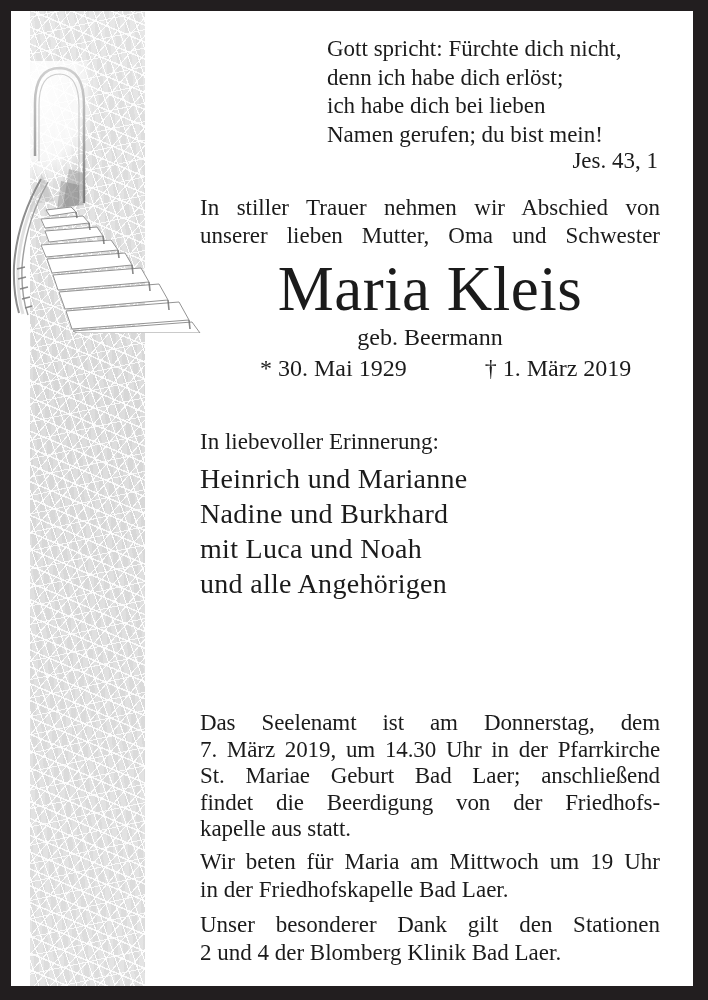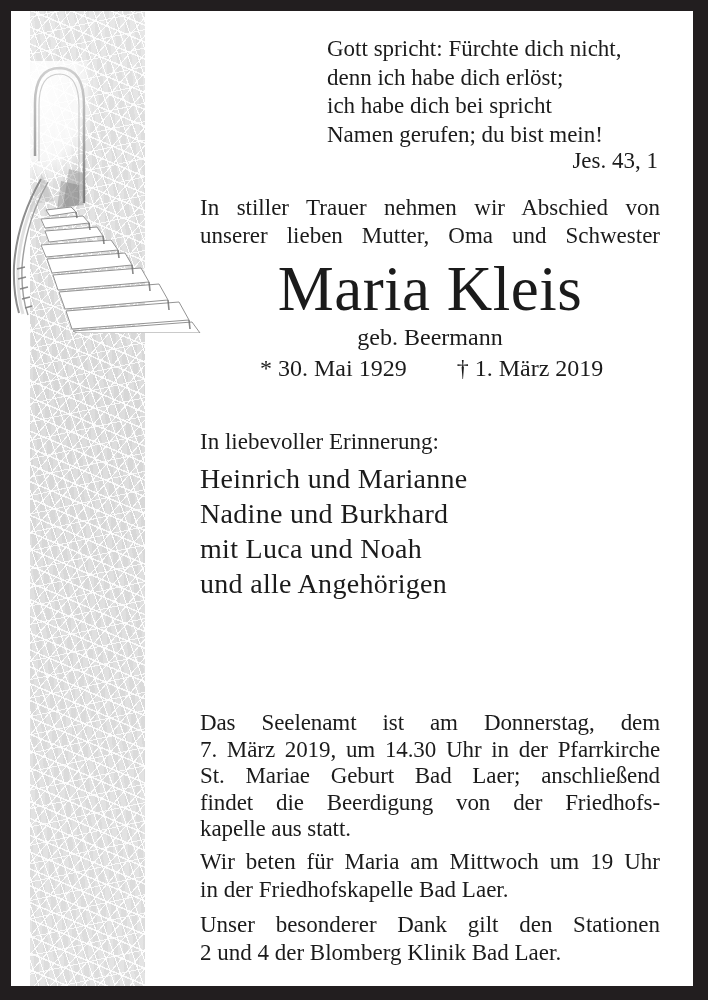--- a/index.html
+++ b/index.html
@@ -37,21 +37,21 @@
 
   .intro { top:183px; line-height:28px; }
 
   .name  {
     position:absolute; left:189px; top:243px; width:460px;
     font-size:63px; line-height:70px; font-weight:normal;
     text-align:center; margin:0; letter-spacing:0.5px;
   }
   .maiden { position:absolute; left:189px; top:312px; width:460px; text-align:center; font-size:24px; line-height:28px; }
   .dates  { position:absolute; left:189px; top:343px; width:460px; font-size:24px; line-height:28px; }
-  .dates .row { margin-left:60px; display:flex; gap:50px; }
+  .dates .row { margin-left:60px; display:flex; gap:78px; }
 
   .remembrance { top:416px; }
   .rem-heading { font-size:23px; line-height:30px; }
   .rem-names   { font-size:28px; line-height:35px; margin-top:4px; letter-spacing:0.3px; }
 
   .address { top:592px; line-height:27.5px; }
   .service { top:699px; line-height:26.5px; letter-spacing:-0.1px; }
   .prayer  { top:837px; line-height:27.5px; }
   .thanks  { top:900px; line-height:27.5px; }
 </style>
@@ -117,21 +117,21 @@
       <line x1="7" y1="218" x2="15" y2="216"></line>
       <line x1="9" y1="228" x2="17" y2="226"></line>
       <line x1="11" y1="238" x2="19" y2="236"></line>
       <line x1="14" y1="247" x2="21" y2="245"></line>
     </g>
   </svg>
 
   <div class="quote">
     <div class="lline">Gott spricht: Fürchte dich nicht,</div>
     <div class="lline">denn ich habe dich erlöst;</div>
-    <div class="lline">ich habe dich bei spricht</div>
+    <div class="lline">ich habe dich bei lieben</div>
     <div class="lline">Namen gerufen; du bist mein!</div>
     <div class="qsource">Jes. 43, 1</div>
   </div>
 
   <div class="tx intro">
     <div class="jline">In stiller Trauer nehmen wir Abschied von</div>
     <div class="jline">unserer lieben Mutter, Oma und Schwester</div>
   </div>
 
   <h1 class="name">Maria Kleis</h1>

